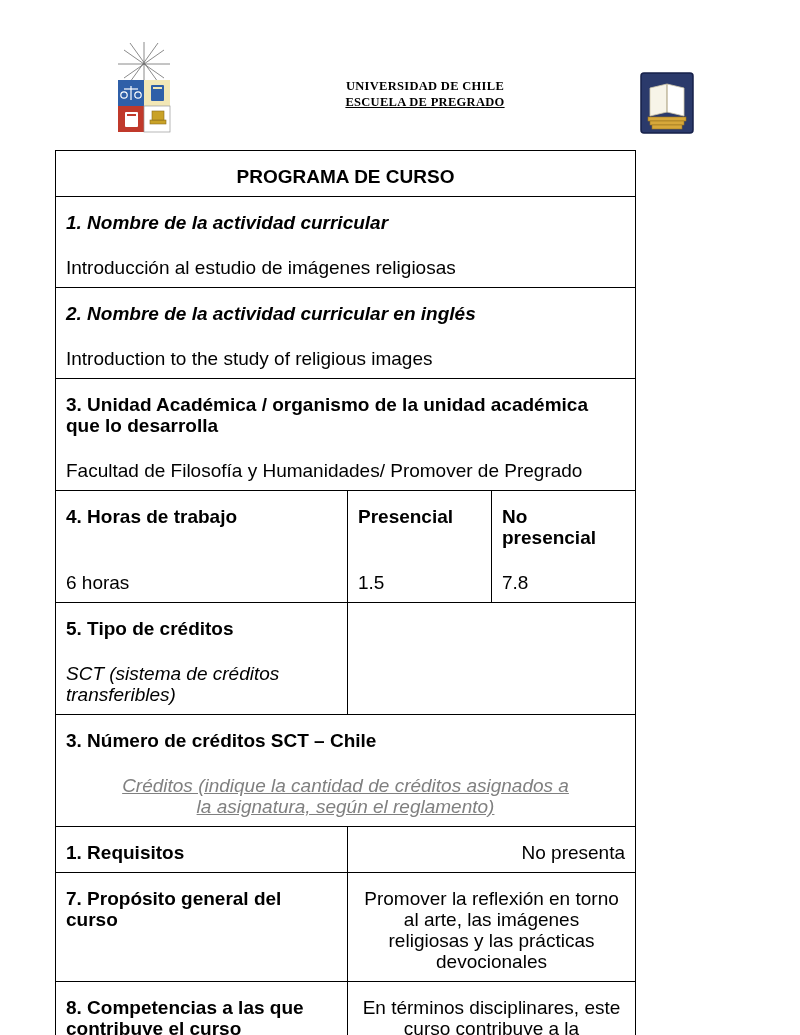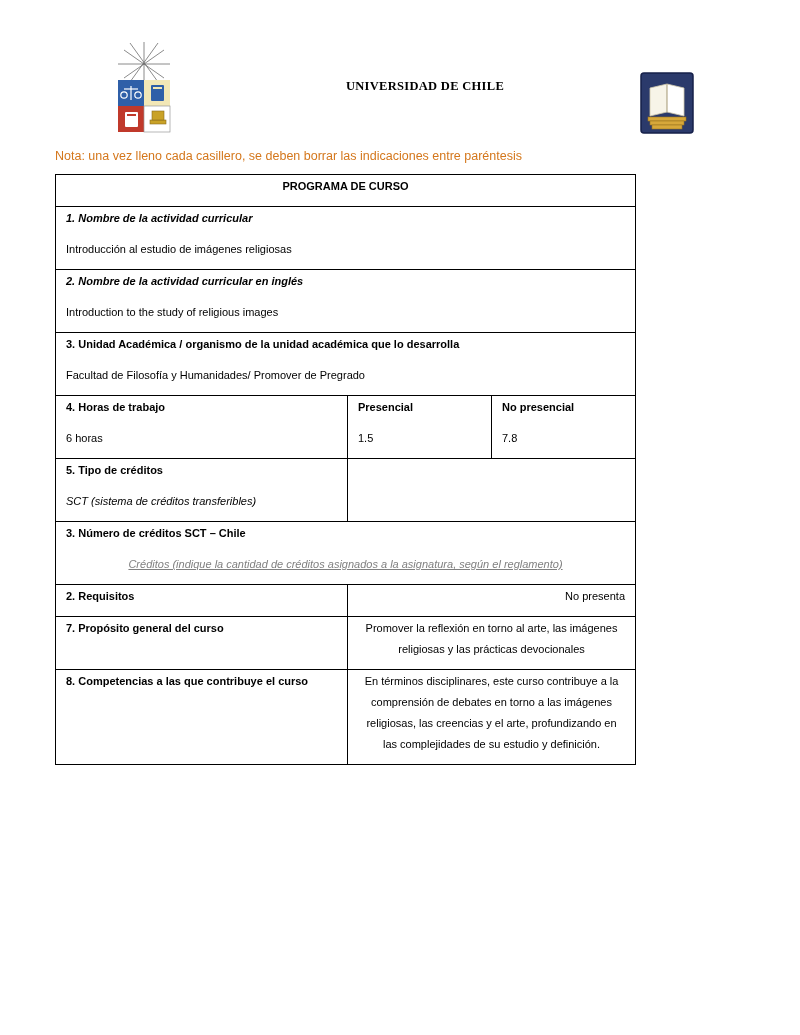--- a/index.html
+++ b/index.html
@@ -68,22 +68,22 @@
 
   
   table.program {
     margin-top: 10px;
     border-collapse: collapse;
     width: 580px;
     table-layout: fixed;
   }
   table.program td {
     border: 1px solid #000000;
-    padding: 1px 10px 9px 10px;
-    font-size: 11px;
+    padding: 15px 10px 9px 10px;
+    font-size: 19px;
     line-height: 21px;
     vertical-align: top;
   }
   .t-center { text-align: right; }
   .bold { font-weight: bold; }
   .italic { font-style: italic; }
   .gray { color: #808080; text-decoration: underline; }
   .nb { border-bottom: none !important; }
   .nt { border-top: none !important; }
   .cell-title {
@@ -145,40 +145,40 @@
         </g>
         <g fill="#c9a227" stroke="#8a6d1b" stroke-width="0.6">
           <rect x="40" y="80" width="16" height="4"></rect>
           <rect x="42" y="71" width="12" height="9"></rect>
         </g>
       </svg>
     </div>
 
     <div class="header-titles">
       <div class="l1">UNIVERSIDAD DE CHILE</div>
+      <div class="l3">ESCUELA DE PREGRADO</div>
     </div>
 
     <div class="crest-right">
       <svg width="54" height="62" viewBox="0 0 54 62" xmlns="http://www.w3.org/2000/svg">
         <rect x="1" y="1" width="52" height="60" rx="3" fill="#2b3a6b" stroke="#16204a" stroke-width="1.5"></rect>
         <g>
           <path d="M10 16 L27 12 L27 40 L10 44 Z" fill="#f7f4e8" stroke="#cfc8ab" stroke-width="0.8"></path>
           <path d="M44 16 L27 12 L27 40 L44 44 Z" fill="#ffffff" stroke="#cfc8ab" stroke-width="0.8"></path>
           <line x1="27" y1="12" x2="27" y2="40" stroke="#b9b096" stroke-width="1"></line>
         </g>
         <g fill="#d7a83a" stroke="#9c7620" stroke-width="0.6">
           <rect x="8" y="45" width="38" height="4"></rect>
           <rect x="10" y="49" width="34" height="4"></rect>
           <rect x="12" y="53" width="30" height="4"></rect>
         </g>
       </svg>
     </div>
   </div>
 
-  <div class="note">Nota: una vez lleno cada casillero, se deben borrar las indicaciones entre paréntesis</div>
 
   <table class="program">
     <colgroup>
       <col style="width:292px">
       <col style="width:144px">
       <col style="width:144px">
     </colgroup>
     <tbody>
       <tr>
         <td class="cell-title small-pad" colspan="3">PROGRAMA DE CURSO</td>
@@ -225,21 +225,21 @@
       </tr>
 
       <tr>
         <td class="bold nb small-pad" colspan="3">3. Número de créditos SCT – Chile</td>
       </tr>
       <tr>
         <td class="nt italic gray centered-block row-value" colspan="3" style="padding-left:60px;padding-right:60px;">Créditos (indique la cantidad de créditos asignados a la asignatura, según el reglamento)</td>
       </tr>
 
       <tr>
-        <td class="bold small-pad">2. Requisitos</td>
+        <td class="bold small-pad">1. Requisitos</td>
         <td class="t-center small-pad" colspan="2">No presenta</td>
       </tr>
 
       <tr>
         <td class="bold small-pad">7. Propósito general del curso</td>
         <td class="centered-block small-pad" colspan="2" style="padding-left:14px;padding-right:14px;">Promover la reflexión en torno al arte, las imágenes religiosas y las prácticas devocionales</td>
       </tr>
 
       <tr>
         <td class="bold small-pad">8. Competencias a las que contribuye el curso</td>

